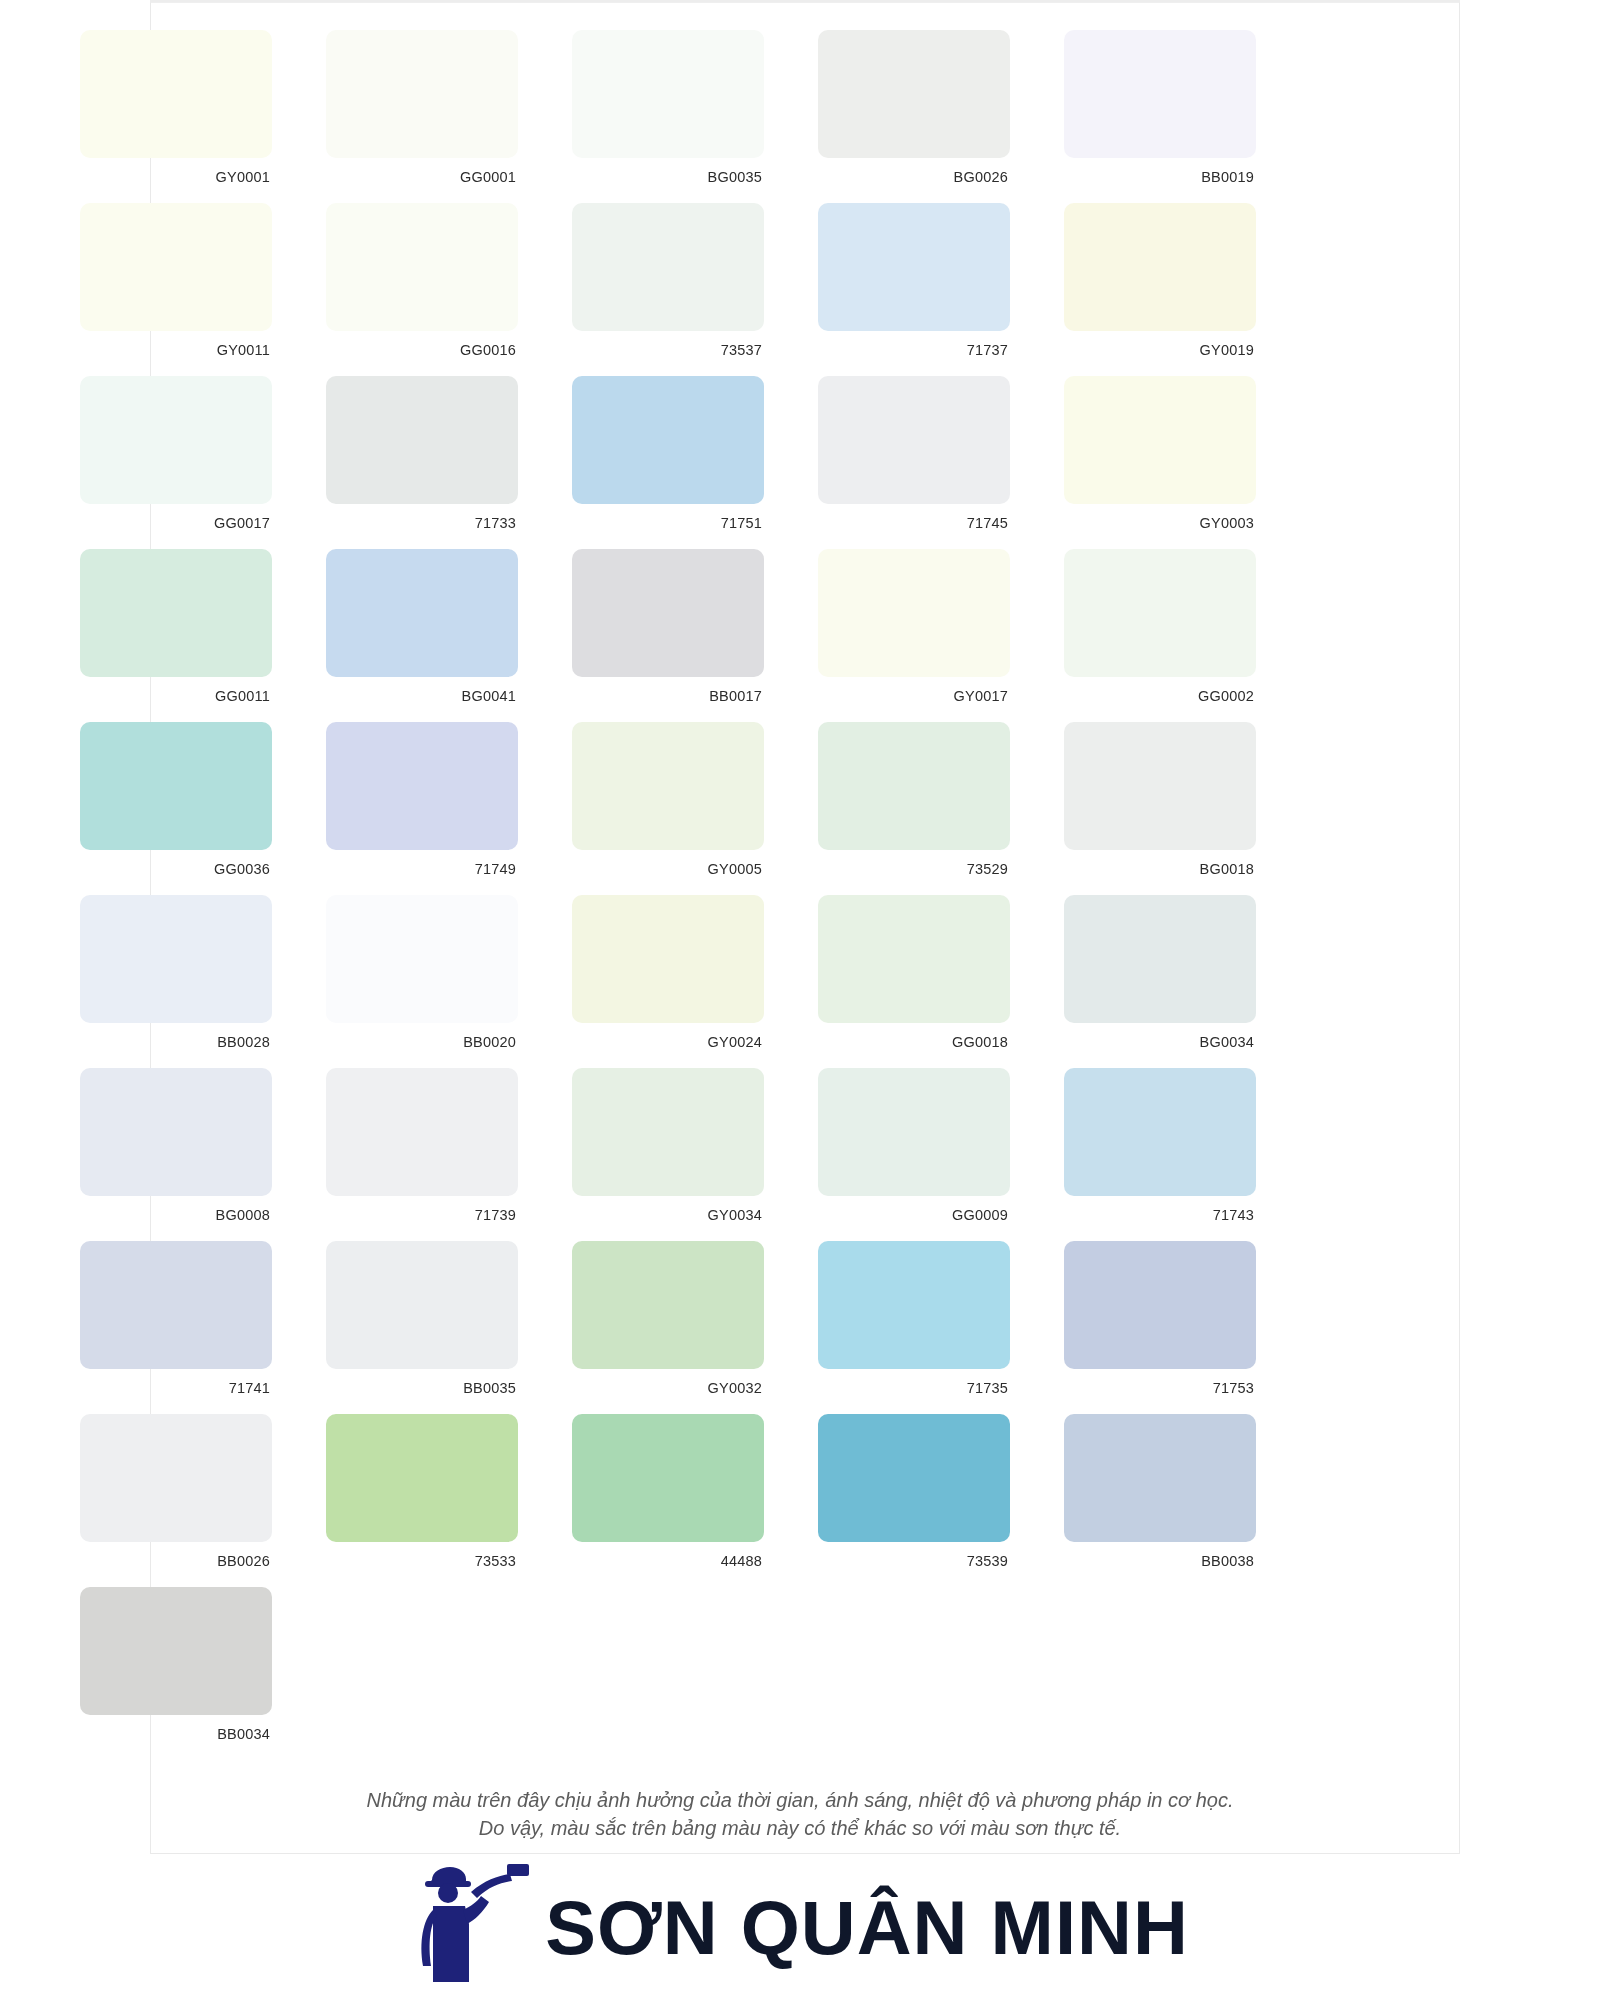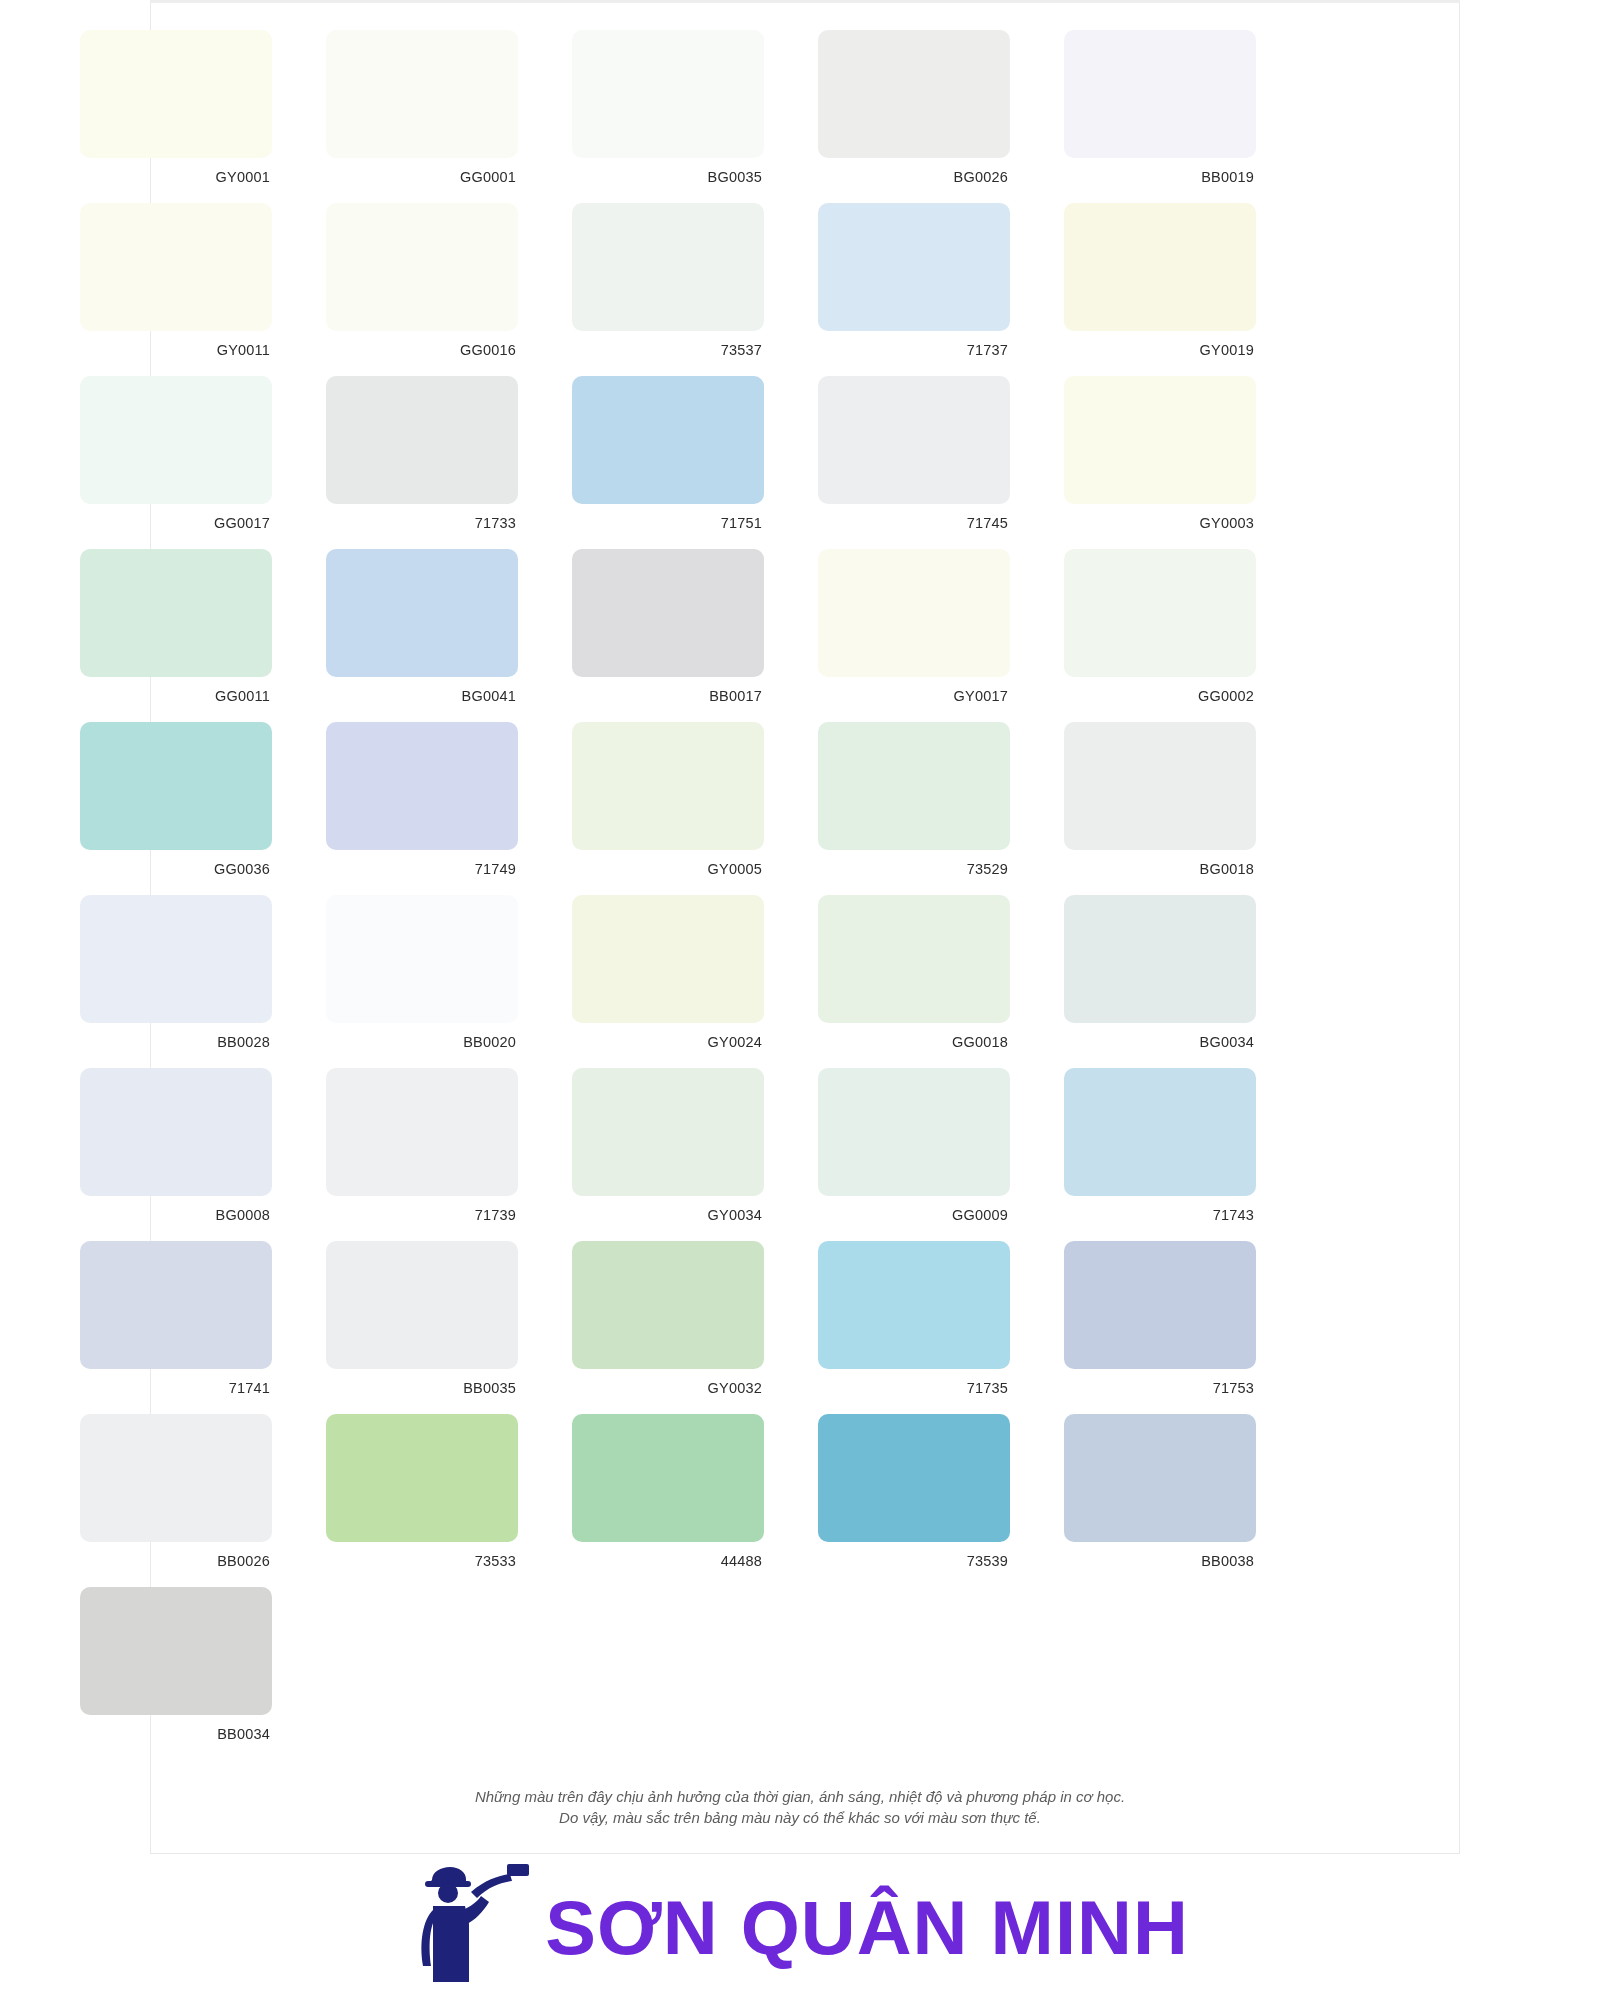--- a/index.html
+++ b/index.html
@@ -74,21 +74,21 @@
   }
 
   
   #disclaimer {
     position: absolute;
     left: 0;
     top: 1786px;
     width: 1600px;
     text-align: center;
     font-style: italic;
-    font-size: 15px;
+    font-size: 20px;
     line-height: 1.42;
     color: #5c5c5c;
     font-family: "Liberation Sans", sans-serif;
   }
   #disclaimer div { white-space: nowrap; }
 
   
   #footer {
     position: absolute;
     left: 0;
@@ -98,21 +98,21 @@
     display: flex;
     align-items: center;
     justify-content: center;
     gap: 16px;
   }
   #logo-mark { width: 118px; height: 132px; flex: 0 0 auto; }
   #logo-text {
     font-size: 76px;
     font-weight: bold;
     letter-spacing: 1px;
-    color: #6d28d9;
+    color: #0f172a;
     font-family: "Liberation Sans", sans-serif;
     line-height: 1;
     white-space: nowrap;
   }
 </style>
 </head>
 <body>
 
 <div id="page">
 

